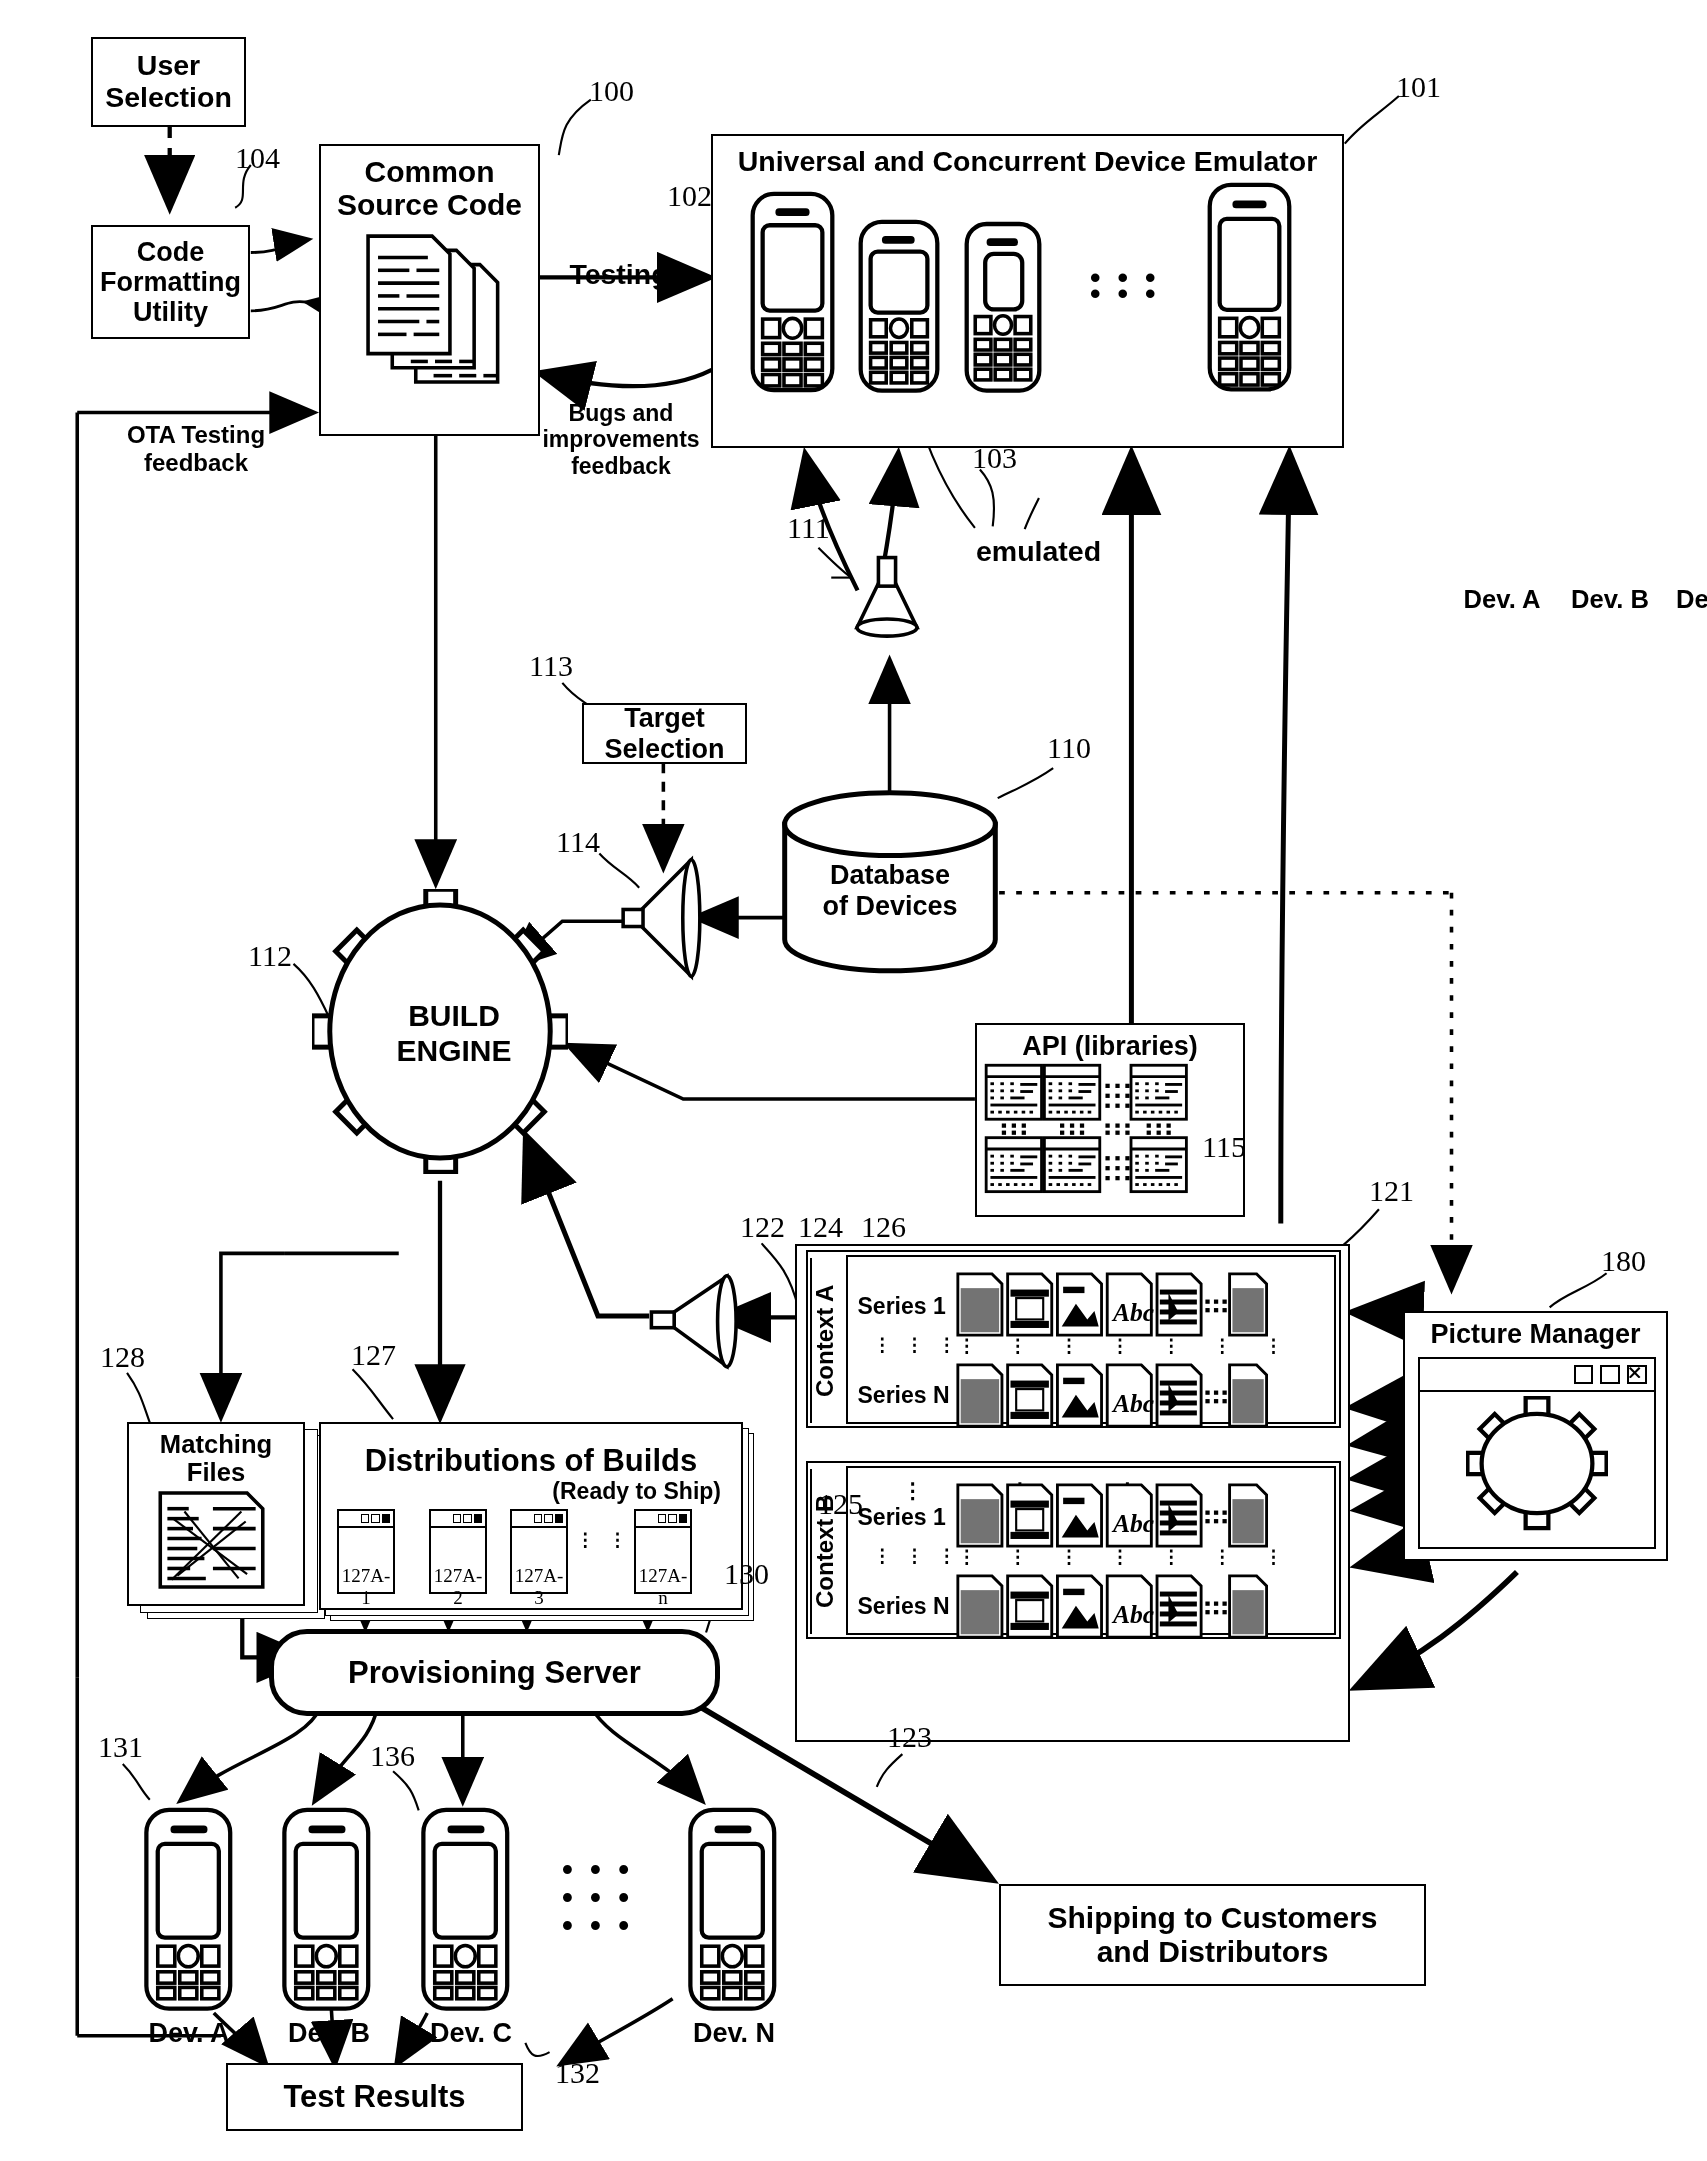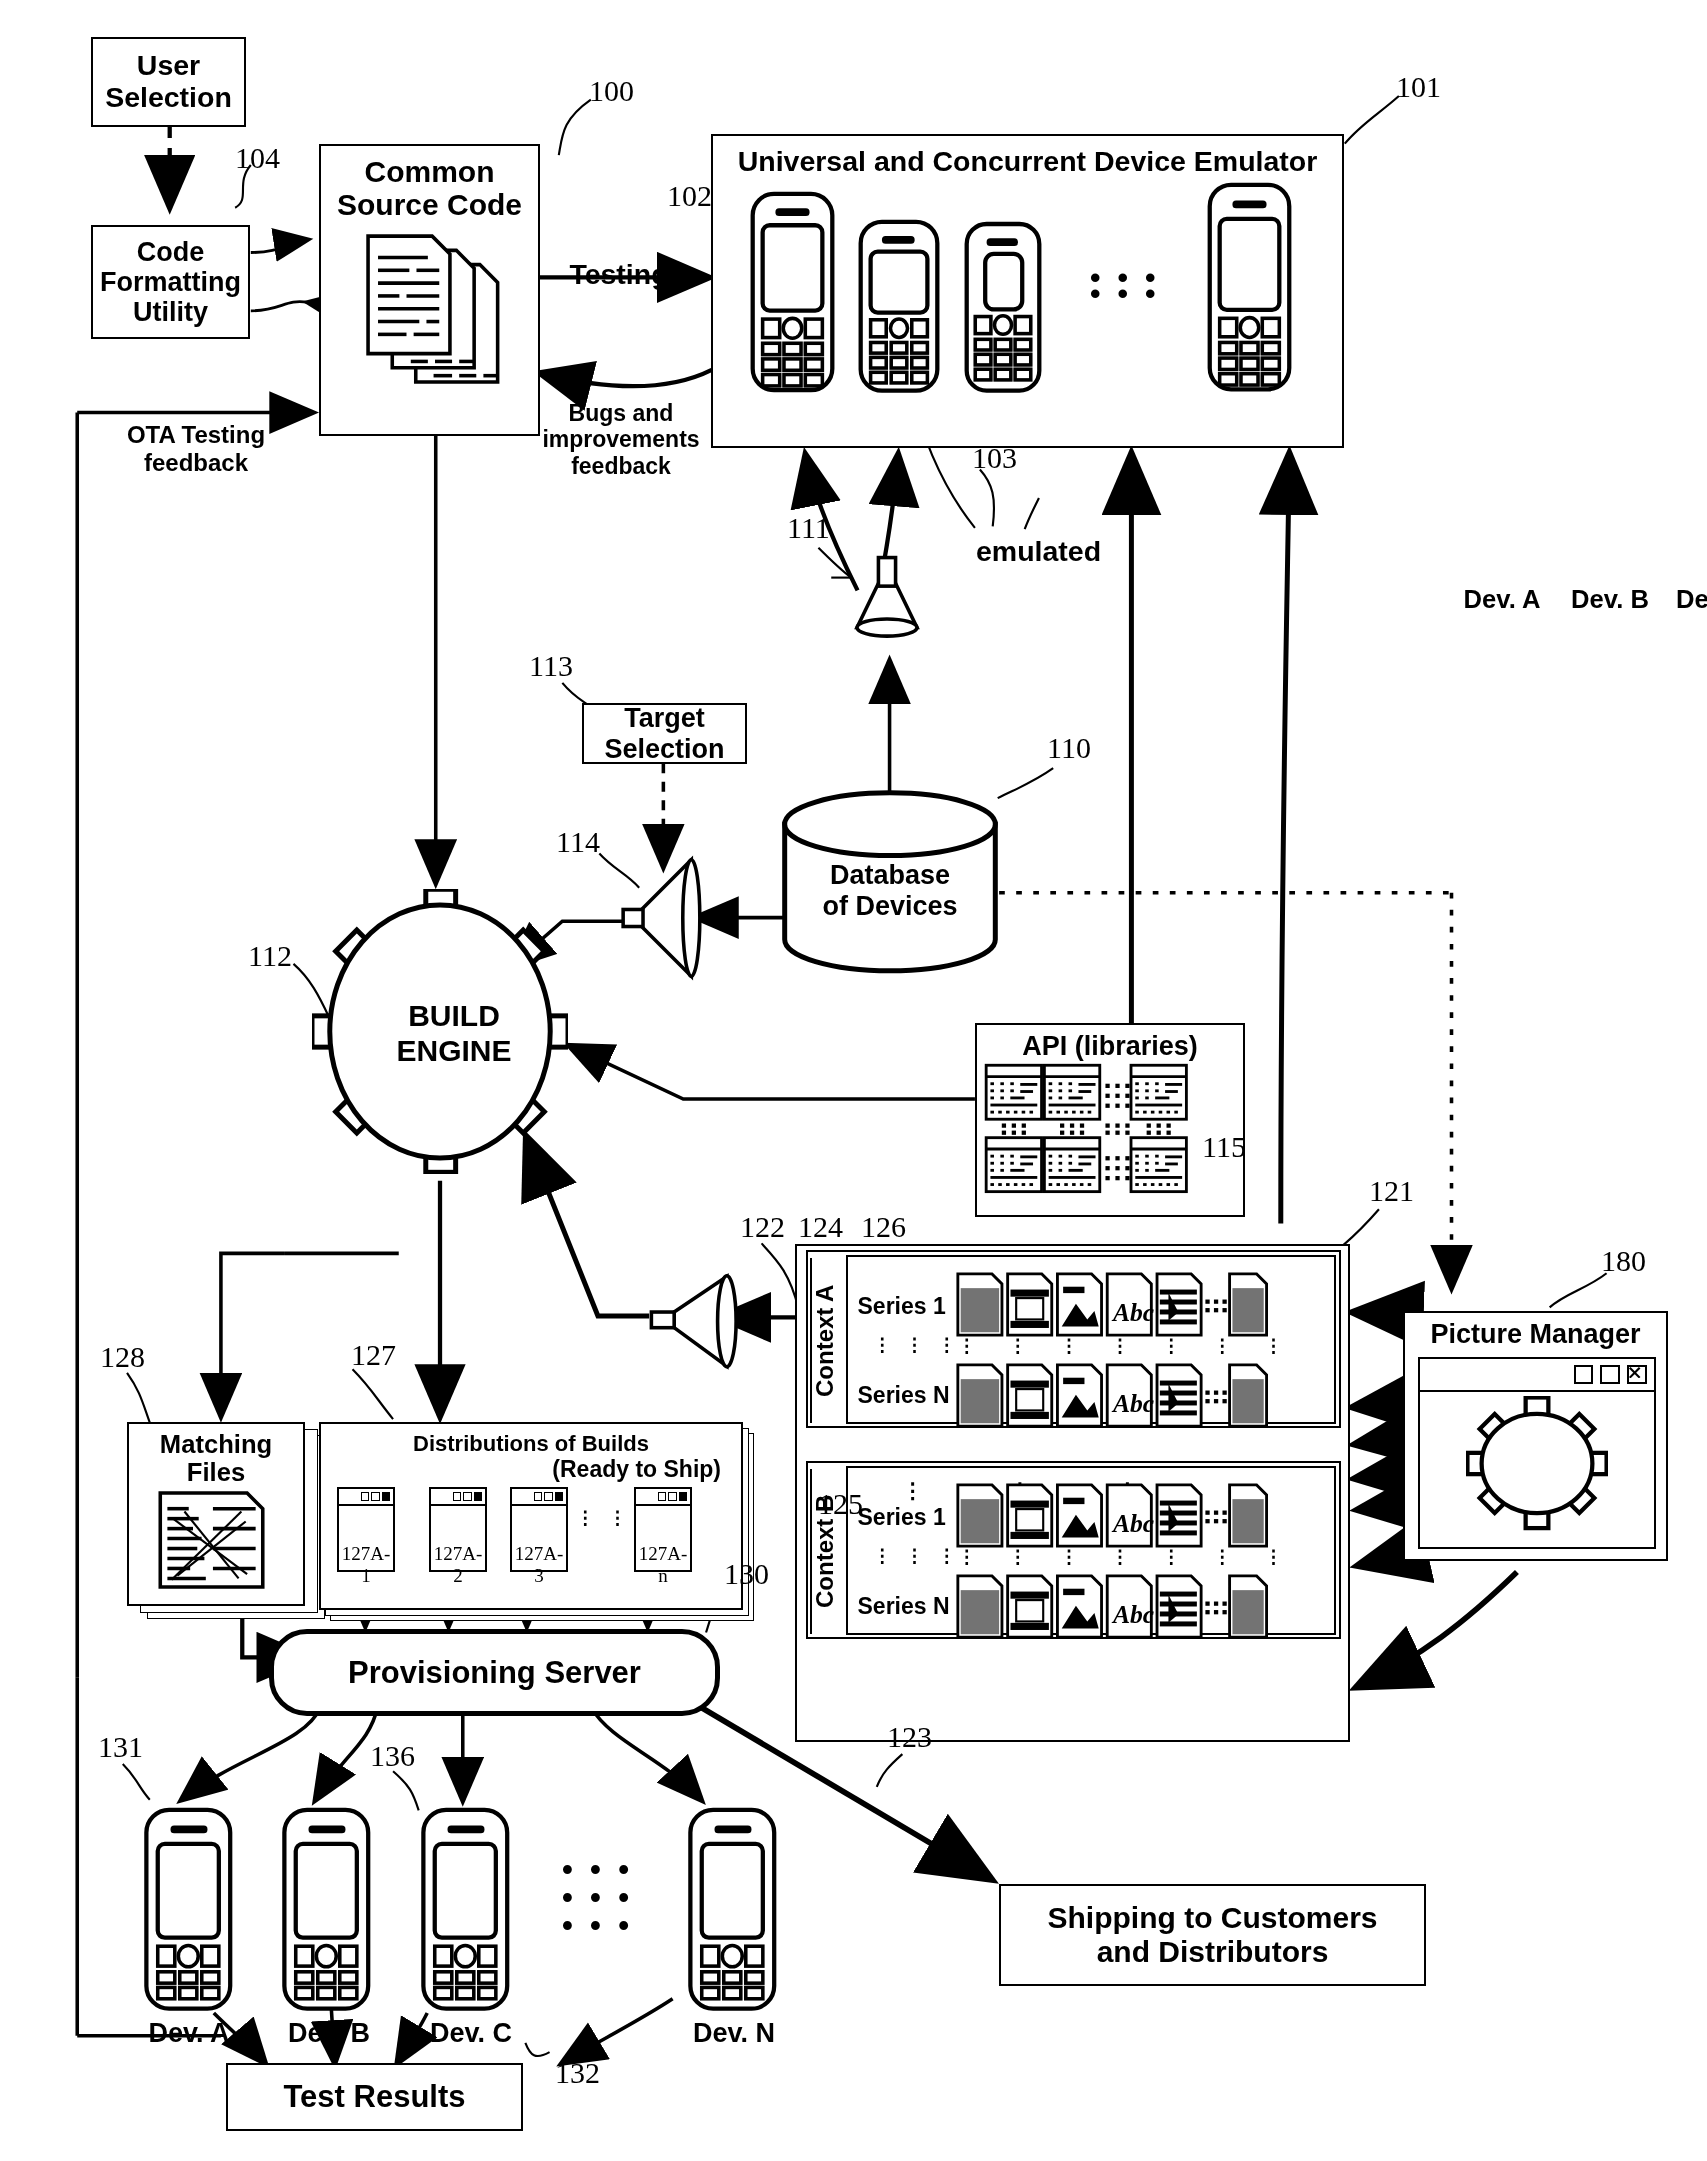--- a/index.html
+++ b/index.html
@@ -800,21 +800,21 @@
             <path d="M40,30 L116,124"></path>
         </g>
       </svg>
     </div>
   </div>
 
   <div style="position:absolute;left:319px;top:1422px;width:441px;height:206px;">
     <div class="box thin" style="left:11.4px;top:11.4px;width:424px;height:188px;position:absolute;"></div>
     <div class="box thin" style="left:5.7px;top:5.7px;width:424px;height:188px;position:absolute;"></div>
     <div class="box" style="left:0;top:0;width:424px;height:188px;position:absolute;display:block;">
-      <div style="font-size:22px;padding-top:8px;">Distributions of Builds</div>
+      <div style="font-size:31px;padding-top:20px;">Distributions of Builds</div>
       <div style="font-size:23px;text-align:right;padding-right:20px;">(Ready to Ship)</div>
       <div style="position:relative;height:92px;">
 
         <div style="position:absolute;left:16px;top:4.3px;width:54px;height:81px;border:2.8px solid #000;background:#fff;">
           <div style="height:15.7px;border-bottom:2.8px solid #000;display:flex;justify-content:flex-end;align-items:center;gap:2.1px;padding-right:2.8px;">
             <span style="width:6.4px;height:6.4px;border:1.4px solid #000;display:inline-block;"></span>
             <span style="width:6.4px;height:6.4px;border:1.4px solid #000;display:inline-block;"></span>
             <span style="width:6.4px;height:6.4px;border:1.4px solid #000;background:#000;display:inline-block;"></span>
           </div>
           <div style="font-family:'Liberation Serif',serif;font-size:19px;text-align:center;padding-top:37px;font-weight:normal;">127A-1</div>

